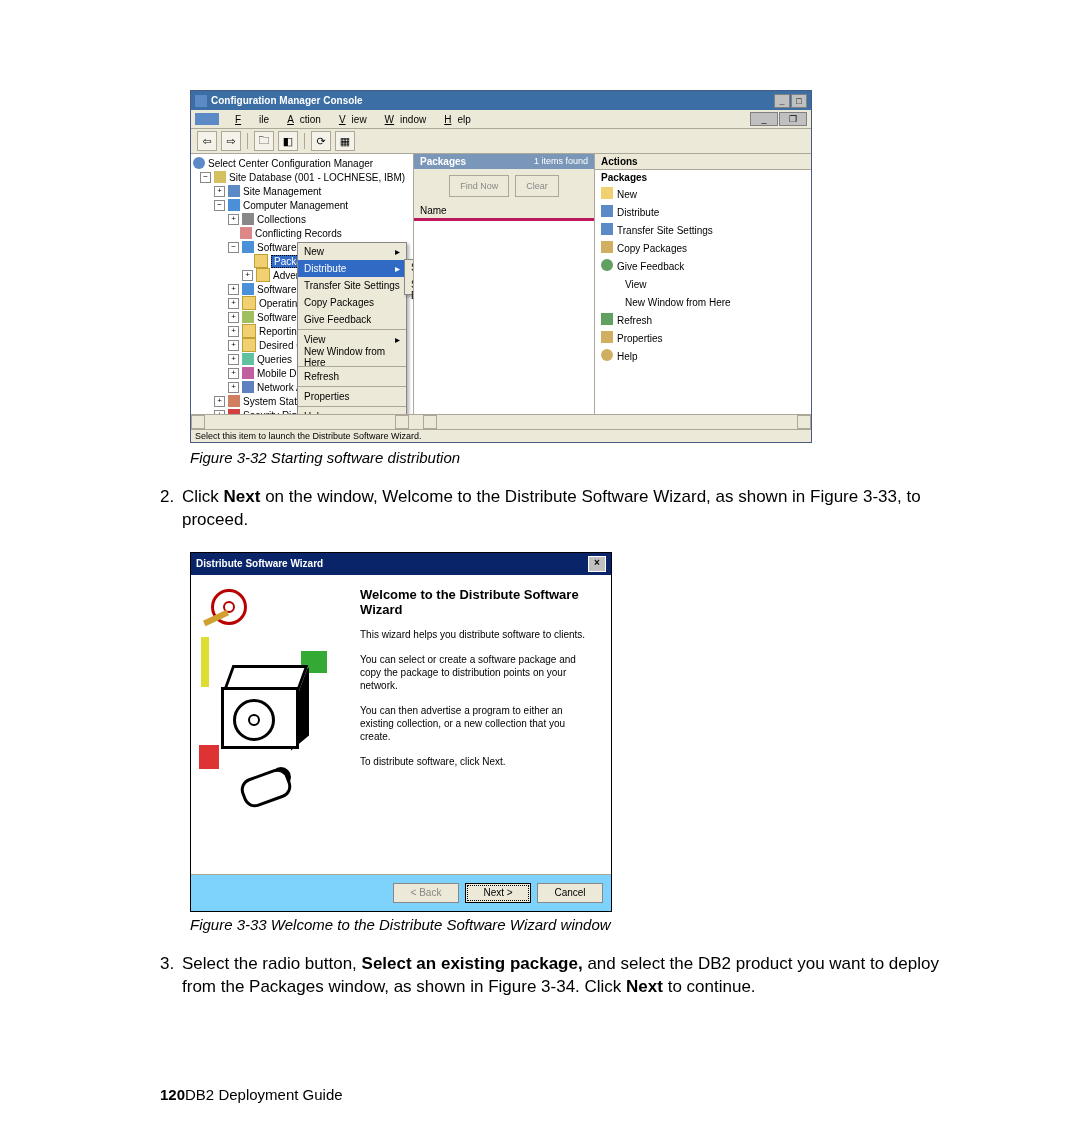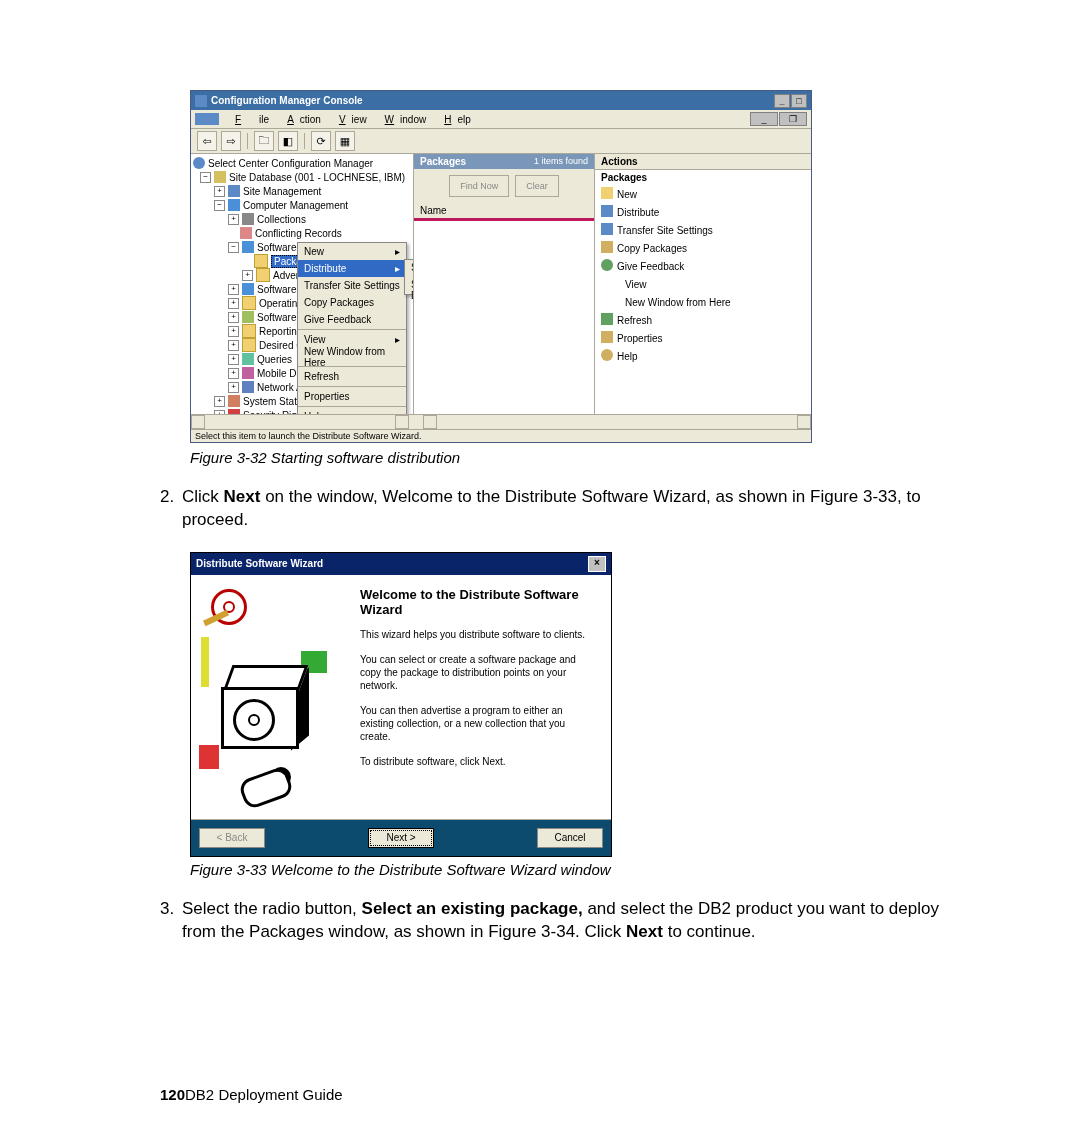--- a/index.html
+++ b/index.html
@@ -74,21 +74,21 @@
 .a-help::before{background:#d0b060;border-radius:50%}
 .scroll{height:14px;background:#ece9d8;border-top:1px solid #aca899;display:flex}
 .scroll .sb{flex:1;background:#ece9d8;position:relative}
 .scroll .arr{width:14px;height:14px;background:#ece9d8;border:1px solid #aca899;box-sizing:border-box}
 .status{background:#ece9d8;border-top:1px solid #aca899;padding:1px 4px;font-size:9px}
 
 
 .wiz{width:420px;border:1px solid #000;font-family:Tahoma,Arial,sans-serif;font-size:10px;background:#ece9d8;margin-left:30px}
 .wiztb{background:#0a246a;color:#fff;font-weight:bold;padding:3px 5px;display:flex;align-items:center}
 .wiztb .x{margin-left:auto;width:16px;height:14px;background:#c0c0c0;border:1px solid #fff;color:#000;text-align:center;line-height:12px;font-weight:bold}
-.wizbody{display:flex;height:244px;background:#fff}
+.wizbody{display:flex;height:299px;background:#fff}
 .wizleft{width:145px;background:#fff;padding:8px;position:relative}
 .wizimg{position:relative;width:130px;height:260px}
 .cdsmall{position:absolute;top:4px;left:6px;width:44px;height:44px}
 .cdsmall .disc{width:30px;height:30px;border:3px solid #b00;border-radius:50%;position:absolute;top:2px;left:6px}
 .cdsmall .disc::after{content:"";position:absolute;top:9px;left:9px;width:8px;height:8px;border:2px solid #b00;border-radius:50%}
 .cdsmall .pen{position:absolute;top:28px;left:-2px;width:26px;height:6px;background:#d0a030;transform:rotate(-25deg)}
 .gsq{position:absolute;top:68px;right:2px;width:26px;height:22px;background:#3a3}
 .ysq{position:absolute;top:54px;left:2px;width:8px;height:50px;background:#dd3}
 .box{position:absolute;top:82px;left:18px;width:90px;height:100px}
 .box .lid{position:absolute;top:0;left:10px;width:70px;height:24px;background:#fff;border:3px solid #000;transform:skewX(-20deg)}
@@ -96,21 +96,21 @@
 .box .side{position:absolute;top:10px;left:74px;width:18px;height:68px;background:#000;transform:skewY(-40deg)}
 .box .disc2{position:absolute;top:34px;left:16px;width:36px;height:36px;border:3px solid #000;border-radius:50%;background:#fff}
 .box .disc2::after{content:"";position:absolute;top:12px;left:12px;width:8px;height:8px;border:2px solid #000;border-radius:50%}
 .rsq{position:absolute;top:162px;left:0;width:20px;height:24px;background:#d33}
 .roll{position:absolute;top:184px;left:42px;width:50px;height:44px}
 .roll .cyl{width:44px;height:24px;background:#fff;border:3px solid #000;border-radius:12px;position:absolute;top:6px;left:0;transform:rotate(-20deg)}
 .roll .end{width:20px;height:20px;background:#000;border-radius:50%;position:absolute;top:0;right:0}
 .wizright{flex:1;padding:12px 16px 8px 8px;background:#fff}
 .wizh{font-weight:bold;font-size:13px;margin-bottom:10px;line-height:1.2}
 .wizp{font-size:10px;margin-bottom:12px;line-height:1.3}
-.wizbtns{background:#0c4a6e;border-top:1px solid #aca899;padding:8px;display:flex;justify-content:space-between;gap:6px}
+.wizbtns{background:#7dd3fc;border-top:1px solid #aca899;padding:8px;display:flex;justify-content:flex-end;gap:6px}
 .wizbtns button{width:66px;height:20px;font-size:10px;background:#ece9d8;border:1px solid #888}
 .wizbtns .dis{color:#888}
 .wizbtns .def{border:1px solid #000;outline:1px dotted #000;outline-offset:-3px}
 </style>
 </head>
 <body>
 
 <div class="page">
 <div class="content">
 

